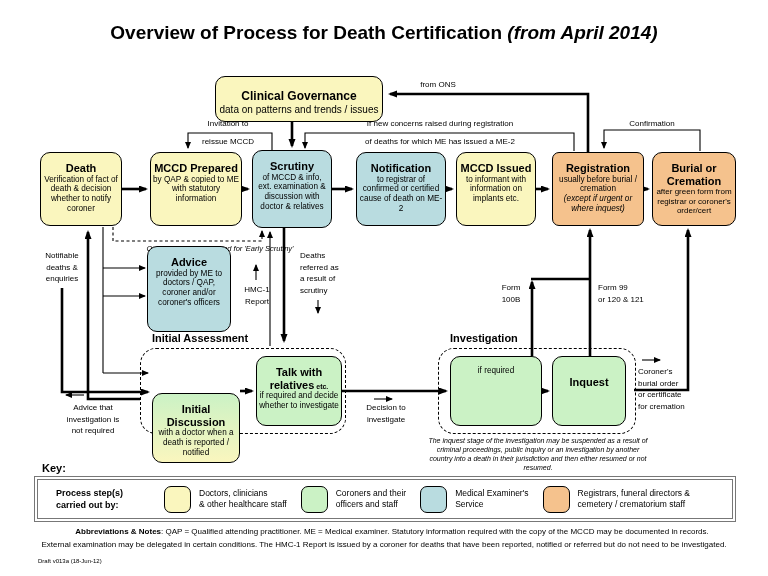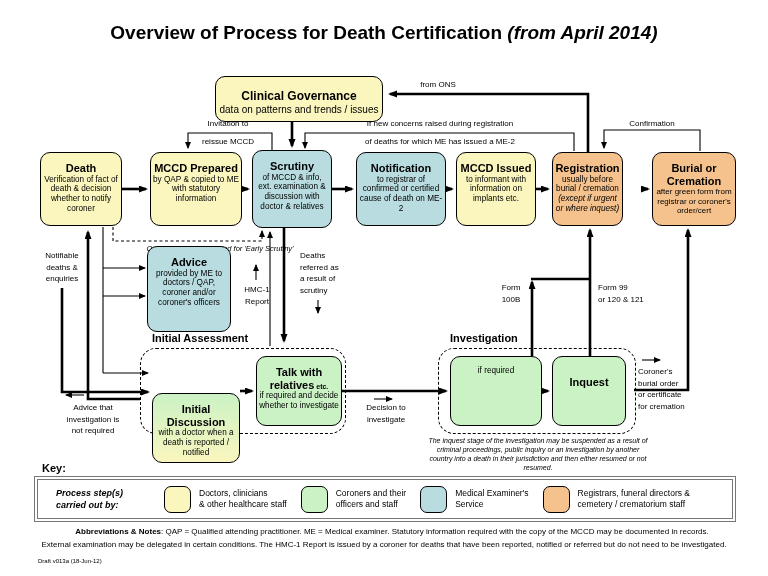--- a/index.html
+++ b/index.html
@@ -21,21 +21,21 @@
   .c-grad{background:linear-gradient(#CBF2C5,#FAF6BE);}
   .lbl{position:absolute;font-size:8px;line-height:1.45;}
   .pre{white-space:pre-line;}
   .cen{text-align:center;}
   .sec-label{position:absolute;font-size:11px;font-weight:bold;}
   .dashed-box{position:absolute;border:1.5px dashed #000;border-radius:16px;}
   .inv-note{position:absolute;font-size:7px;font-style:italic;text-align:center;line-height:1.3;}
   #key-label{position:absolute;left:42px;top:462px;font-size:11px;font-weight:bold;}
   #key-box{position:absolute;left:34px;top:476px;width:702px;height:46px;border:4px double #777;
            box-sizing:border-box;display:flex;align-items:center;}
-  #key-heading{font-size:9px;font-weight:bold;font-style:italic;line-height:1.35;margin-left:18px;width:108px;}
+  #key-heading{font-size:9px;font-weight:bold;line-height:1.35;margin-left:18px;width:108px;}
   .key-item{display:flex;align-items:center;margin-right:14px;}
   .swatch{width:25px;height:25px;border:1.5px solid #000;border-radius:7px;margin-right:8px;flex:0 0 auto;}
   .key-item .klabel{font-size:8.5px;line-height:1.35;}
   .notes-line{position:absolute;left:0;width:768px;text-align:center;font-size:8px;}
   #footer{position:absolute;left:38px;top:558px;font-size:6px;}
 </style>
 </head>
 <body>
 
 <div id="page">
@@ -118,21 +118,21 @@
     <div class="bb">of MCCD &amp; info, ext. examination &amp; discussion with doctor &amp; relatives</div>
   </div>
   <div class="box c-blue" style="left:356px;top:152px;width:90px;height:74px;">
     <div class="bt">Notification</div>
     <div class="bb">to registrar of confirmed or certified cause of death on ME-2</div>
   </div>
   <div class="box c-yellow" style="left:456px;top:152px;width:80px;height:74px;">
     <div class="bt">MCCD Issued</div>
     <div class="bb">to informant with information on implants etc.</div>
   </div>
-  <div class="box c-orange" style="left:552px;top:152px;width:71px;height:74px;">
+  <div class="box c-orange" style="left:552px;top:152px;width:92px;height:74px;border-radius:7px;">
     <div class="bt">Registration</div>
     <div class="bb">usually before burial / cremation</div>
     <div class="bnote">(except if urgent or where inquest)</div>
   </div>
   <div class="box c-orange" style="left:652px;top:152px;width:84px;height:74px;">
     <div class="bt">Burial or Cremation</div>
     <div class="bb" style="font-size:8px;">after green form from registrar or coroner's order/cert</div>
   </div>
 
   <div class="lbl cen" style="left:120px;top:244px;width:200px;font-style:italic;font-size:7.5px;">Option: Records provided for 'Early Scrutiny'</div>

